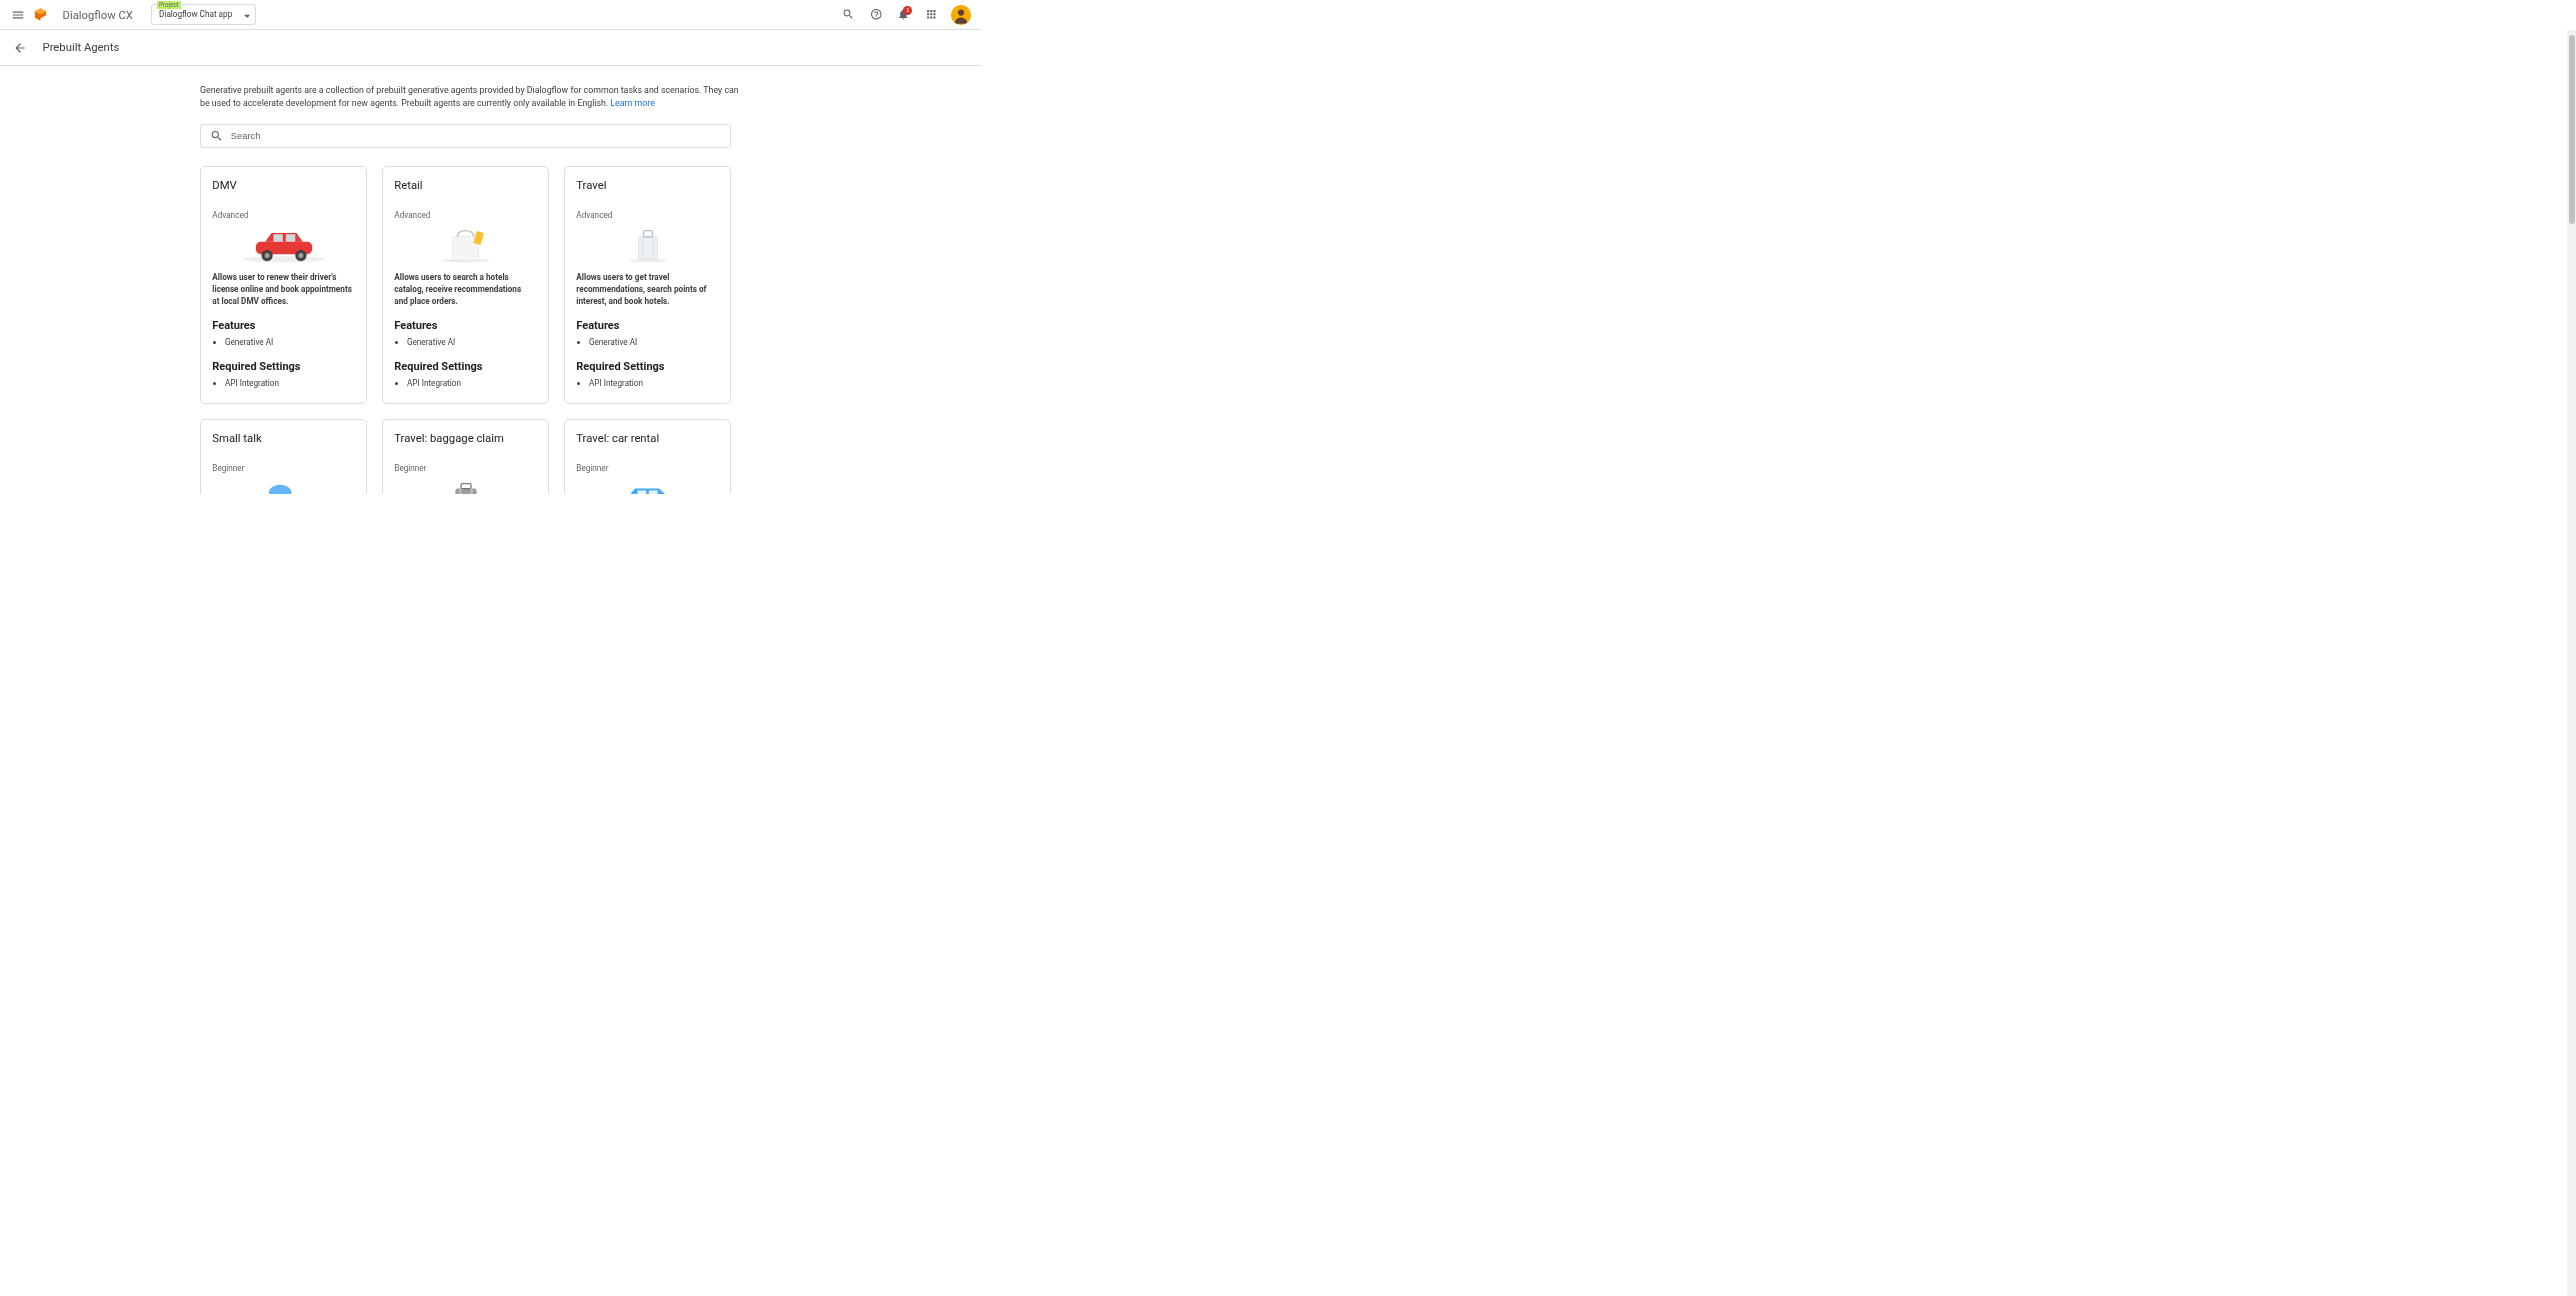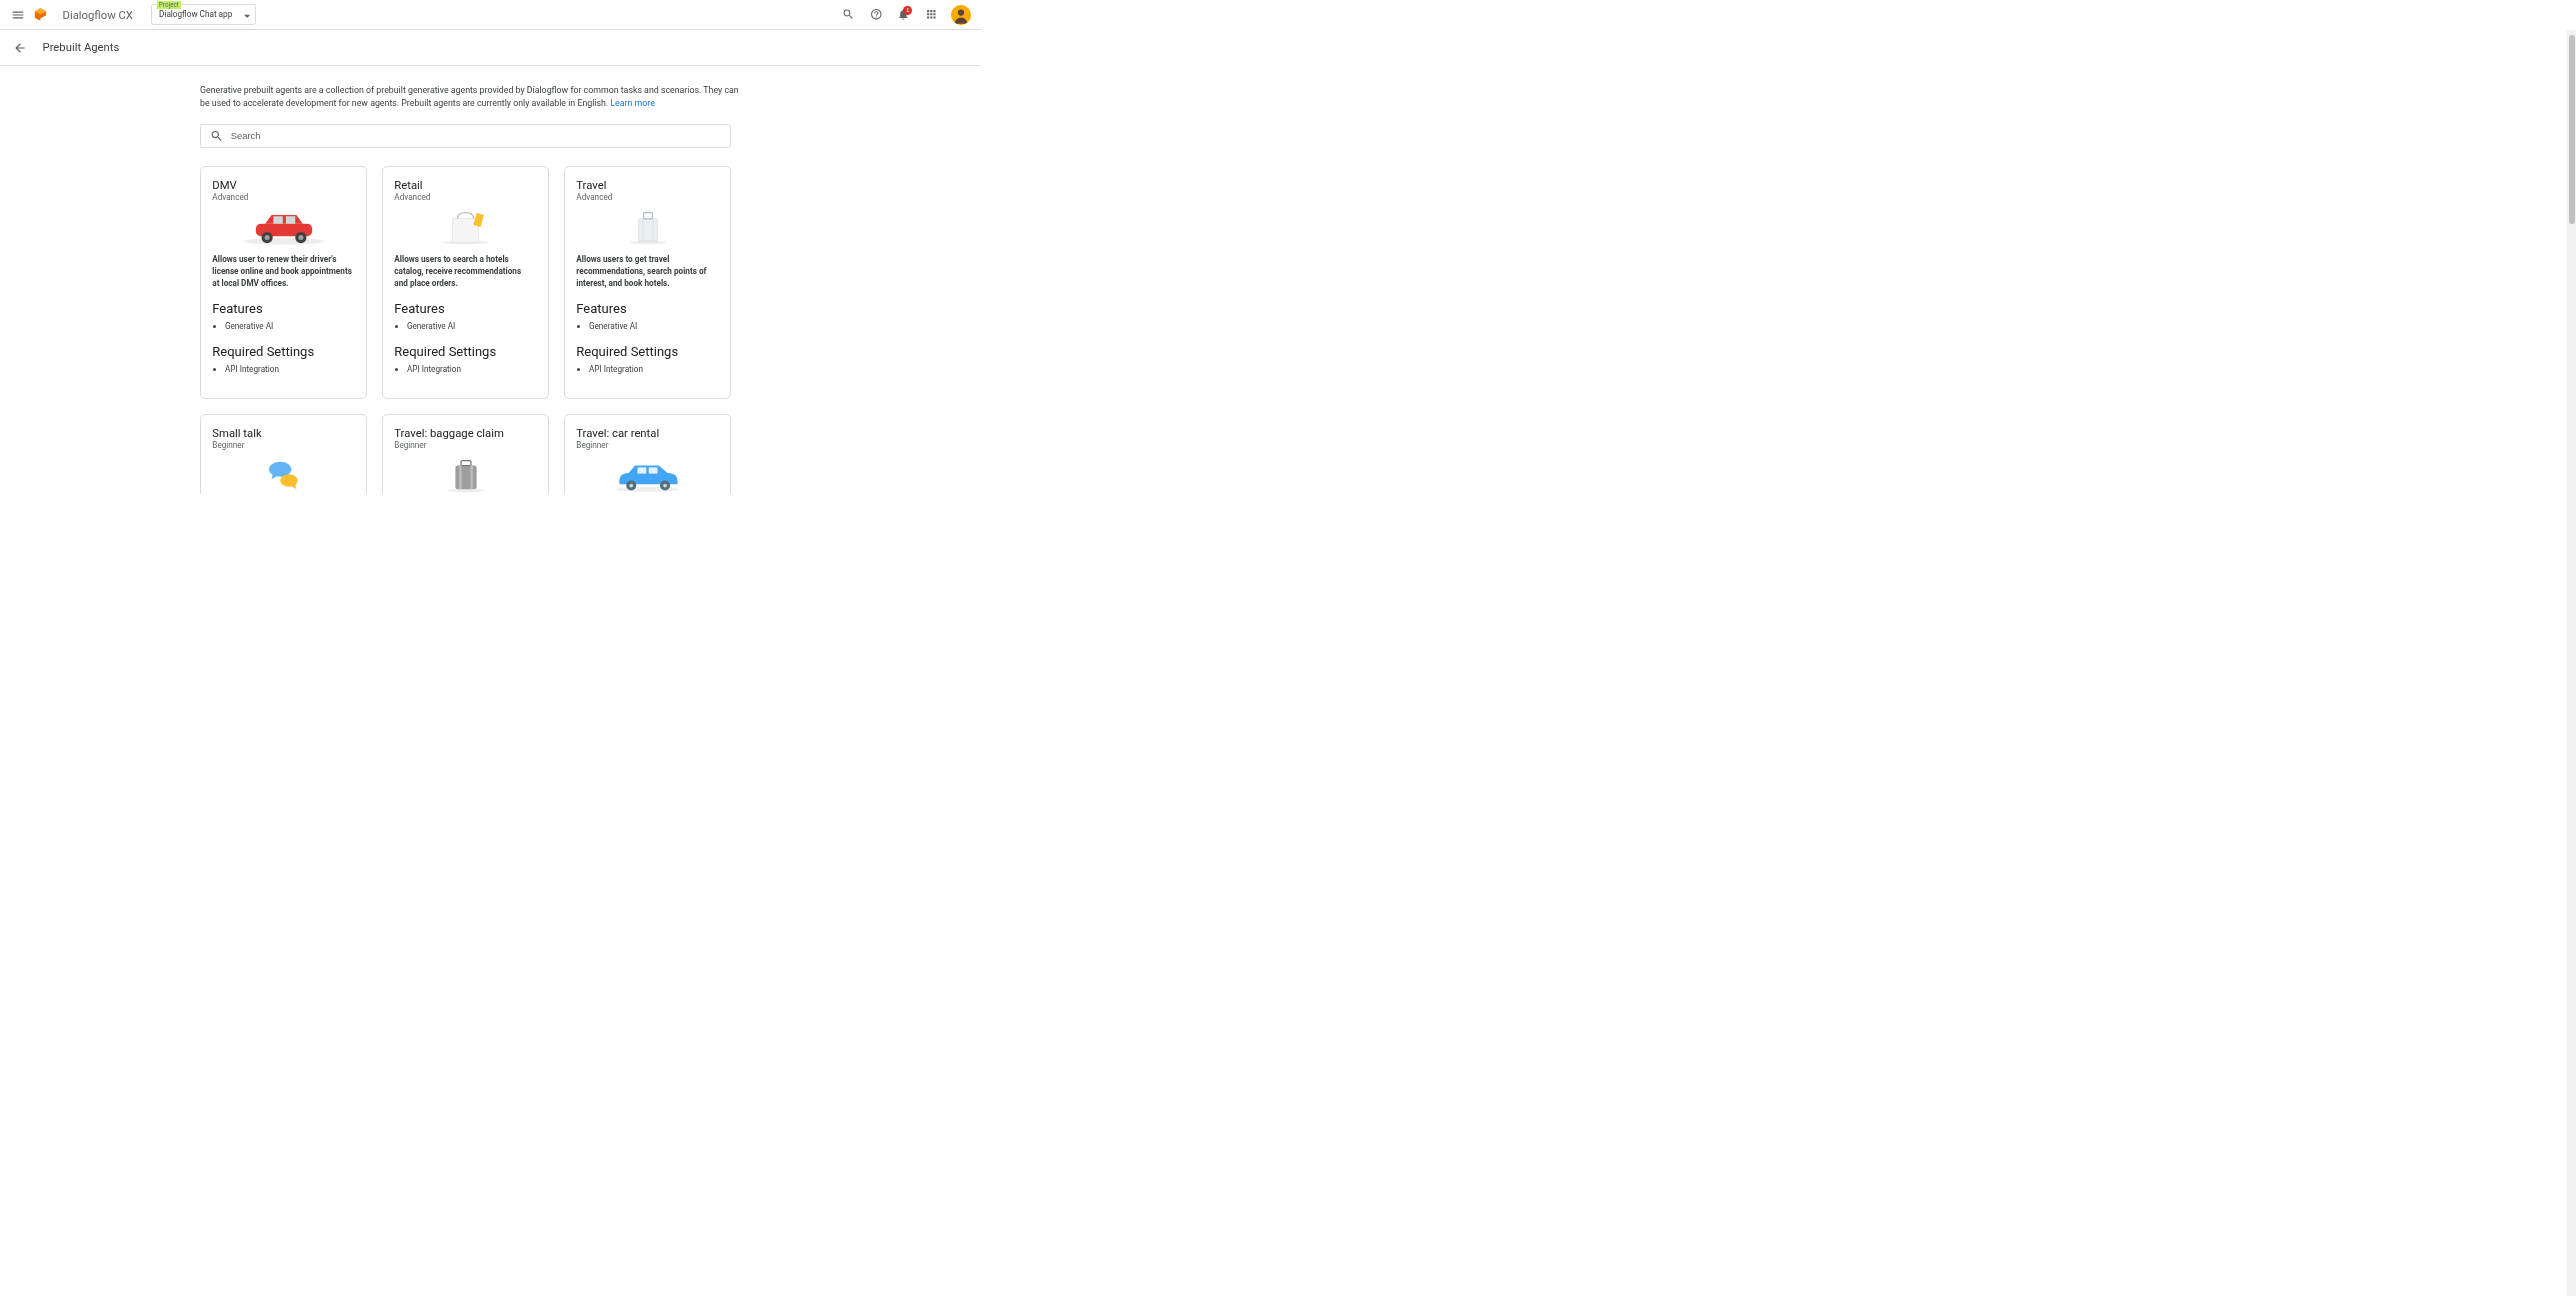--- a/index.html
+++ b/index.html
@@ -209,38 +209,38 @@
       min-height: 82px;
     }
     .card-title {
       font-size: 11.3px;
       font-weight: 400;
       color: #202124;
     }
     .card-level {
       font-size: 8.2px;
       color: #5f6368;
-      margin-top: 0;
+      margin-top: 18px;
     }
     .card-illustration {
       height: 38px;
       margin: 6.3px 0 7.5px;
       display: flex;
       align-items: center;
       justify-content: center;
     }
     .card-desc {
       font-size: 8.2px;
       color: #3c4043;
       line-height: 1.45;
       font-weight: bold;
     }
     .section-heading {
-      font-size: 13px;
-      font-weight: 400;
+      font-size: 11px;
+      font-weight: 700;
       color: #202124;
       margin-top: 11.3px;
     }
     .card ul {
       list-style: disc;
       margin-left: 12.6px;
       margin-top: 3.8px;
     }
     .card li {
       font-size: 8.2px;

